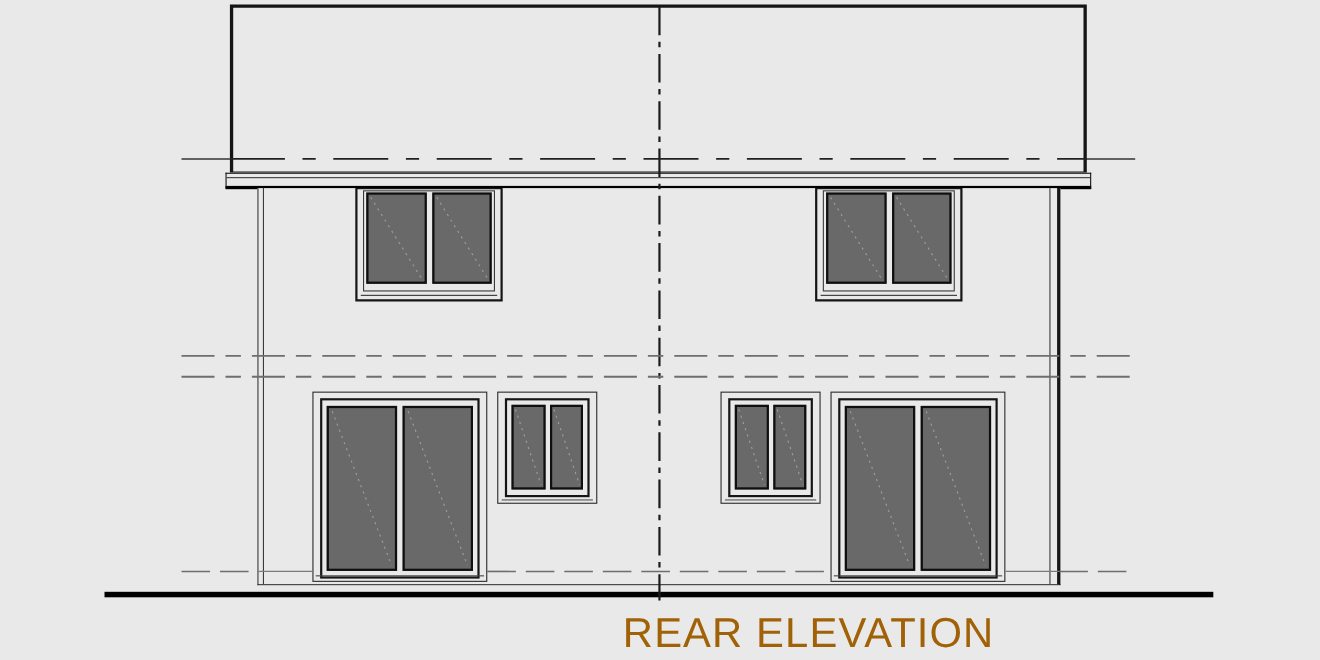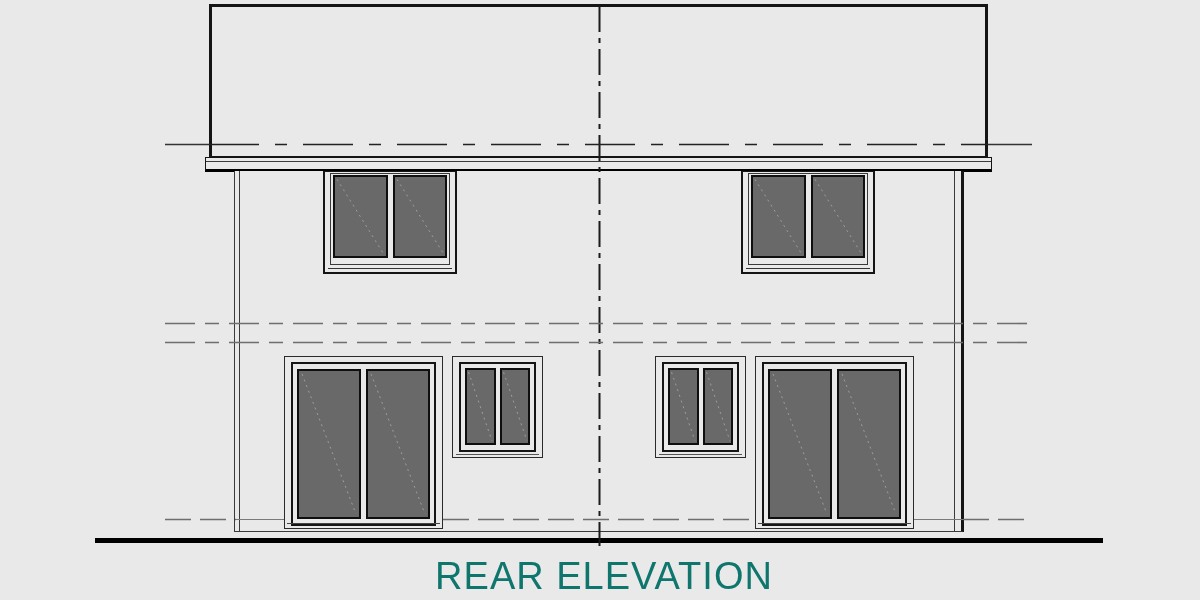--- a/index.html
+++ b/index.html
@@ -66,23 +66,23 @@
   .sw .sill{position:absolute; left:3px; right:3px; bottom:2px; border-top:1px solid #555;}
 
   
   .ground{left:95px; top:538px; width:1008px; height:5px; background:var(--ground);}
 
   
   .overlay{position:absolute; inset:0; pointer-events:none;}
 
   
   .title{
-    left:304px; top:556px; width:600px; text-align:center;
+    left:304px; top:556px; width:600px; text-align:right;
     font-size:38px; line-height:40px; letter-spacing:1px;
-    color:#0f766e; font-weight:400;
+    color:#a16207; font-weight:400;
   }
 </style>
 </head>
 <body>
 
 <div class="canvas">
 
   <div class="abs roof"></div>
   <div class="abs fascia">
     <div class="fascia-line"></div>

